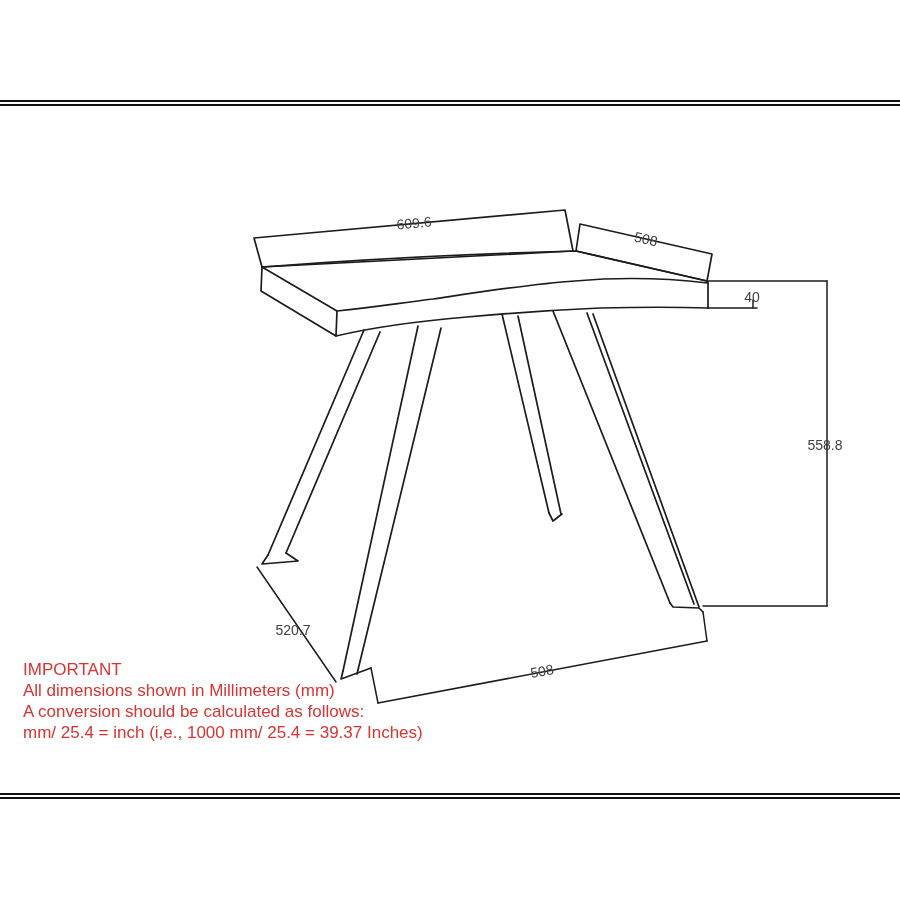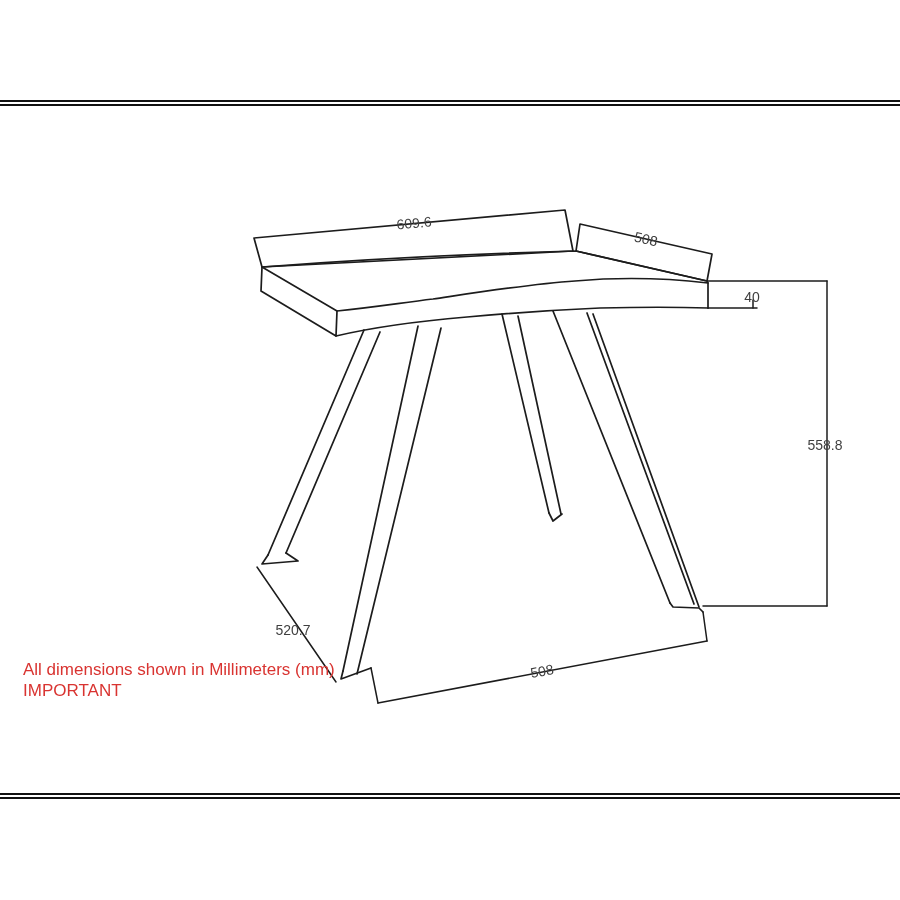--- a/index.html
+++ b/index.html
@@ -100,17 +100,19 @@
       <text x="414" y="228" transform="rotate(-5.2 414 223)">609.6</text>
       <text x="646" y="244" transform="rotate(12.7 646 239)">508</text>
       <text x="752" y="302">40</text>
       <text x="825" y="450">558.8</text>
       <text x="293" y="635">520.7</text>
       <text x="542" y="676" transform="rotate(-10.7 542 671)">508</text>
     </g>
   </svg>
 
   <div class="notes">
+    <div>IMPORTANT</div>
     <div>All dimensions shown in Millimeters (mm)</div>
-    <div>IMPORTANT</div>
+    <div>A conversion should be calculated as follows:</div>
+    <div>mm/ 25.4 = inch (i,e., 1000 mm/ 25.4 = 39.37 Inches)</div>
   </div>
 
 </div>
 
 </body></html>

